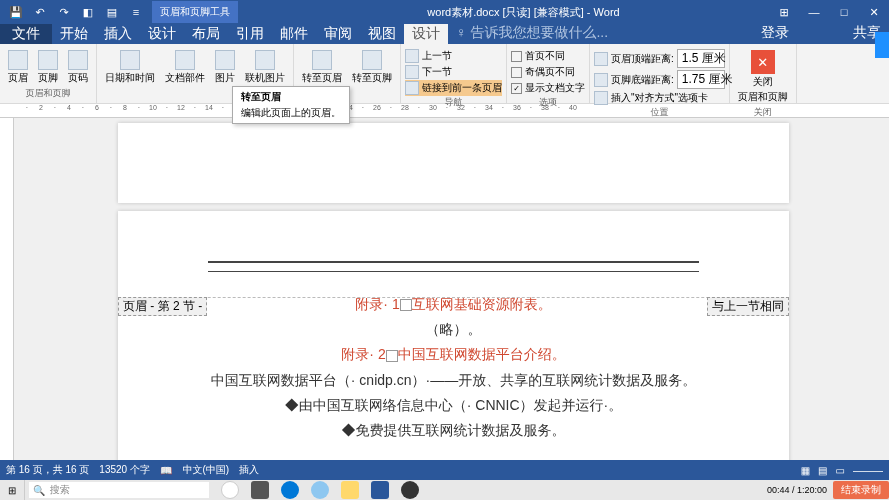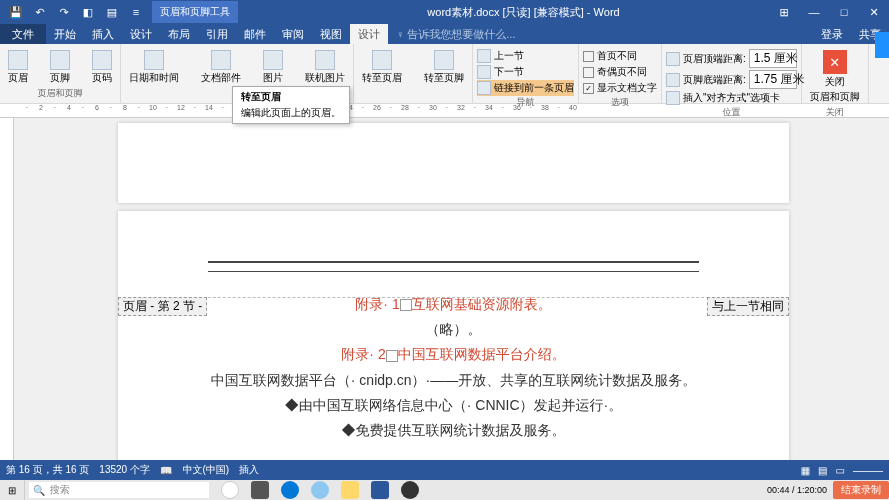--- a/index.html
+++ b/index.html
@@ -8,31 +8,31 @@
 
 .titlebar { background: #2b579a; height: 24px; display: flex; align-items: center; color: #fff; font-size: 11px; }
 .qat { display: flex; gap: 4px; padding: 0 6px; align-items: center; }
 .qat-btn { width: 20px; height: 20px; display: flex; align-items: center; justify-content: center; color: #fff; font-size: 11px; }
 .title-center { flex: 1; text-align: center; }
 .tool-tab { background: #4472c4; padding: 4px 8px; margin-right: 40px; font-size: 10px; }
 .win-controls { display: flex; }
 .win-btn { width: 30px; height: 24px; display: flex; align-items: center; justify-content: center; font-size: 11px; }
 
 
-.tabs { background: #2b579a; height: 20px; display: flex; align-items: center; font-size: 11px; }
+.tabs { background: #2b579a; height: 20px; display: flex; align-items: flex-start; font-size: 14px; }
 .tab { padding: 0 8px; color: #fff; height: 100%; display: flex; align-items: center; }
 .tab.active { background: #f3f3f3; color: #555; }
 .tab-file { background: #1e3e6e; padding: 0 12px; }
 .tell-me { color: #b0c4e0; margin-left: 8px; }
-.right-tabs { margin-left: auto; display: flex; }
+.right-tabs { margin-left: auto; display: flex; gap: 48px; }
 
 
 .ribbon { background: #f3f3f3; height: 60px; display: flex; border-bottom: 1px solid #dadada; font-size: 10px; }
 .rgroup { border-right: 1px solid #dadada; padding: 4px 4px; display: flex; flex-direction: column; justify-content: space-between; }
-.rgroup-row { display: flex; gap: 14px; }
+.rgroup-row { display: flex; gap: 2px; }
 .rbtn { display: flex; flex-direction: column; align-items: center; justify-content: center; padding: 2px 4px; gap: 1px; }
 .rbtn-icon { width: 20px; height: 20px; background: #e0e8f0; border: 1px solid #b0c0d0; }
 .rbtn-icon.sm { width: 14px; height: 14px; }
 .rgroup-label { font-size: 9px; text-align: center; color: #666; }
 .rbtn-highlight { background: #f5c98e; }
 .checkbox-row { display: flex; align-items: center; gap: 3px; font-size: 10px; padding: 1px 0; white-space: nowrap; }
 .checkbox { width: 11px; height: 11px; border: 1px solid #888; display: flex; align-items: center; justify-content: center; font-size: 8px; }
 .spinner { background: #fff; border: 1px solid #aaa; font-size: 12px; padding: 0 4px; width: 48px; display: inline-block; }
 .close-btn { background: #e8503a; color: #fff; width: 24px; height: 24px; display: flex; align-items: center; justify-content: center; font-size: 13px; }
 

